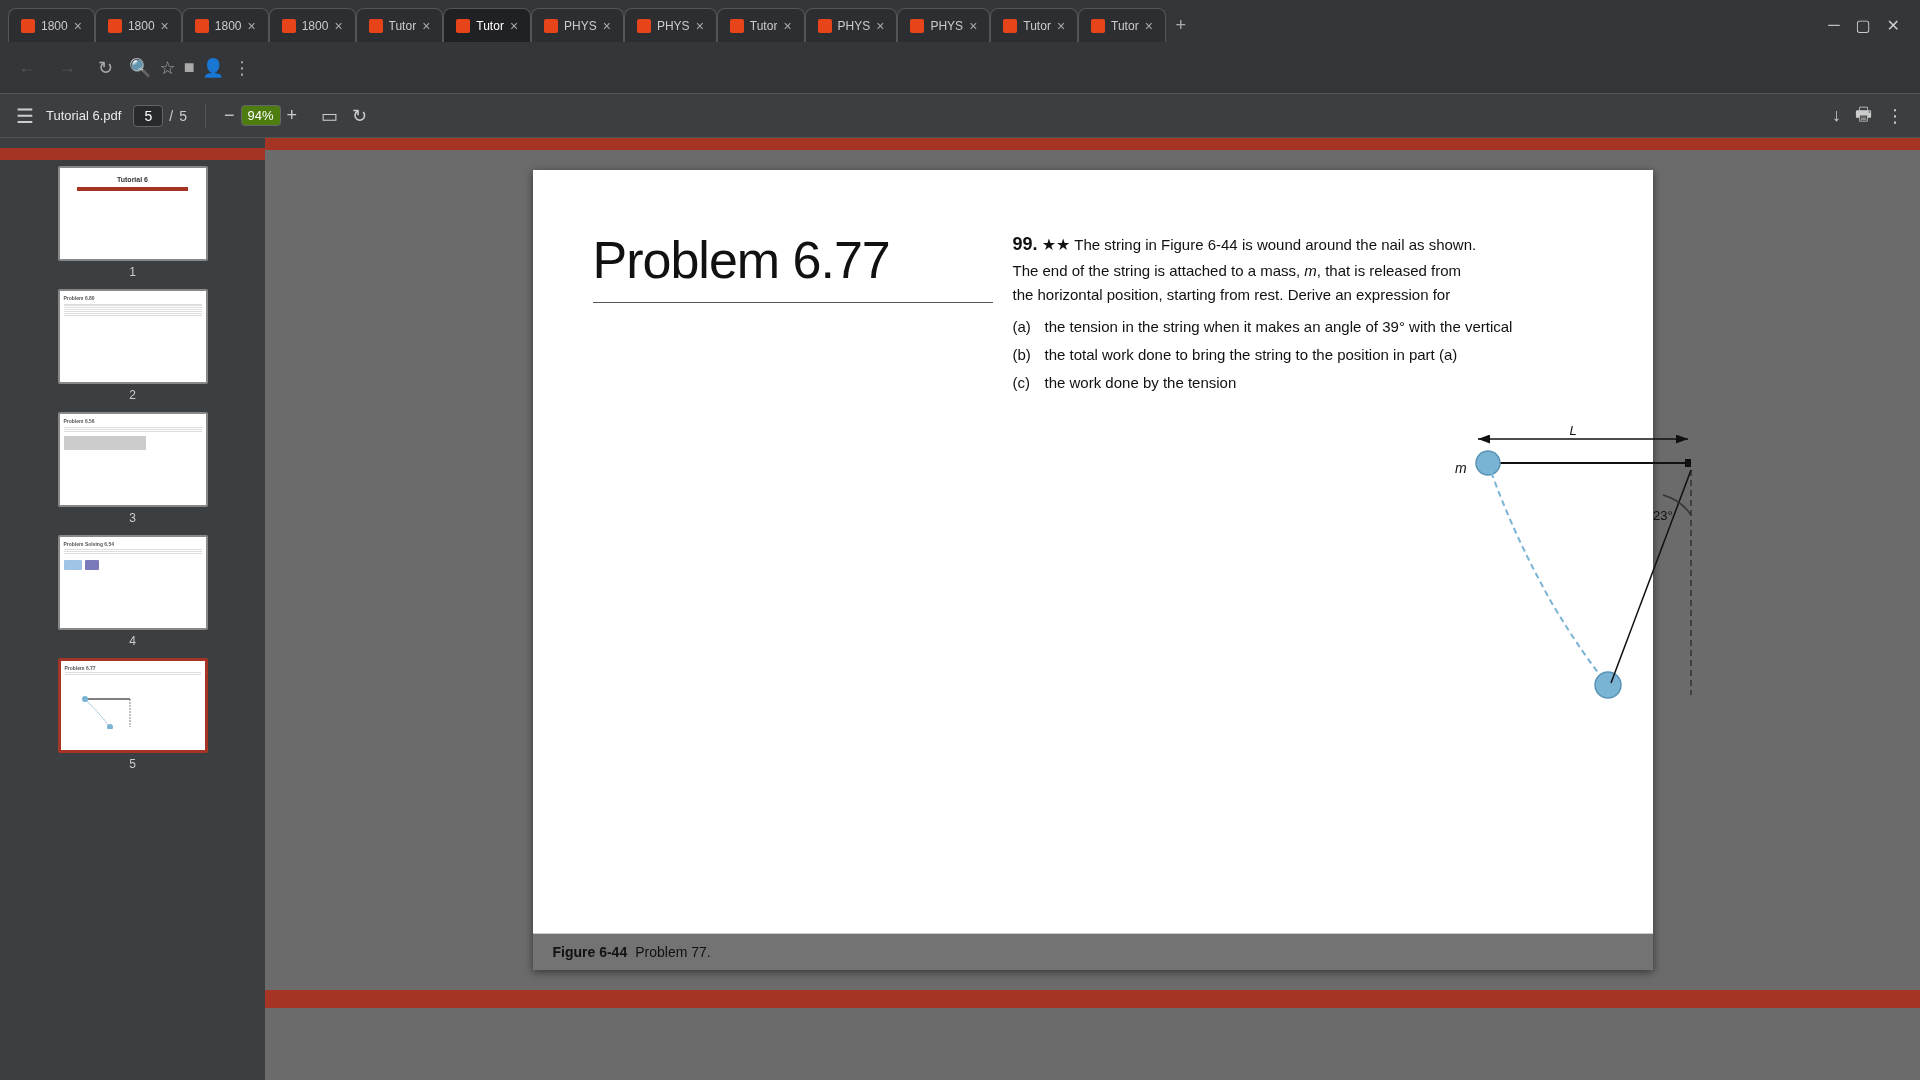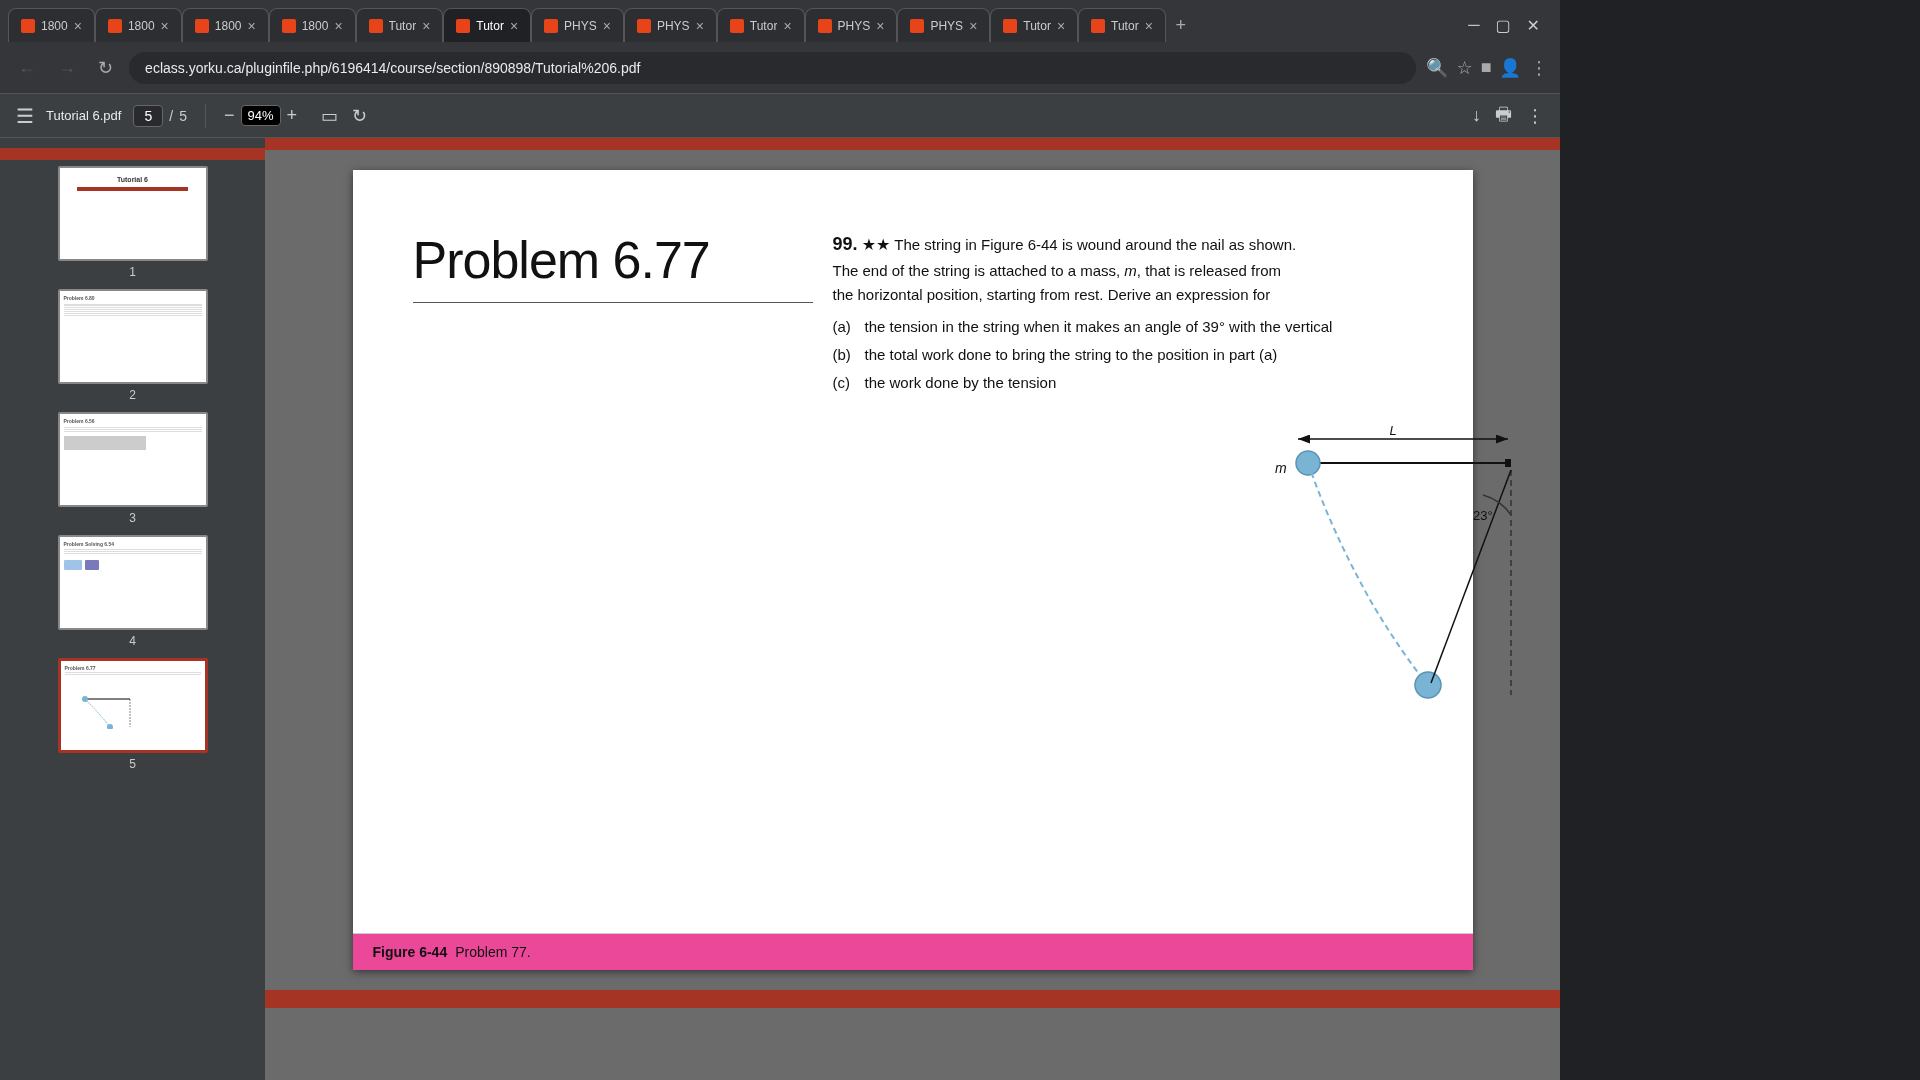--- a/index.html
+++ b/index.html
@@ -1,19 +1,19 @@
 <!DOCTYPE html>
 <html><head>
   <meta charset="utf-8">
   <style>
     * { margin: 0; padding: 0; box-sizing: border-box; }
     body { width: 1920px; height: 1080px; overflow: hidden; font-family: Arial, sans-serif; background: #202124; }
 
     
-    .browser-frame { width: 1560px; height: 1080px; display: flex; flex-direction: column; }
+    .browser-frame { width: 1920px; height: 1080px; display: flex; flex-direction: column; }
 
     
     .tab-bar {
       background: #35363a;
       height: 42px;
       display: flex;
       align-items: flex-end;
       padding: 0 8px;
       gap: 0;
       flex-shrink: 0;
@@ -140,21 +140,21 @@
       font-size: 14px;
     }
     .zoom-btn {
       background: transparent;
       border: none;
       color: #ccc;
       font-size: 18px;
       cursor: pointer;
     }
     .zoom-val {
-      background: #000000;
+      background: #4d7c0f;
       border: 1px solid #666;
       border-radius: 4px;
       padding: 2px 6px;
       font-size: 13px;
       color: #fff;
     }
     .toolbar-right { display: flex; gap: 14px; align-items: center; margin-left: 12px; }
     .toolbar-icon-btn { color: #ccc; font-size: 18px; cursor: pointer; }
 
     
@@ -382,21 +382,20 @@
       <span style="color:#ccc; font-size:16px; cursor:pointer;">─</span>
       <span style="color:#ccc; font-size:16px; cursor:pointer;">▢</span>
       <span style="color:#ccc; font-size:16px; cursor:pointer;">✕</span>
     </div>
   </div>
 
   <div class="address-bar">
     <span class="nav-btn disabled">←</span>
     <span class="nav-btn disabled">→</span>
     <span class="nav-btn">↻</span>
-    <input class="address-input" value="eclass.yorku.ca/pluginfile.php/6196414/course/section/890898/Tutorial%206.pdf" readonly="" style="">
     <div class="addr-icons">
       <span class="addr-icon">🔍</span>
       <span class="addr-icon">☆</span>
       <span class="addr-icon">■</span>
       <span class="addr-icon">👤</span>
       <span class="addr-icon">⋮</span>
     </div>
   </div>
 
   <div class="pdf-toolbar">
@@ -577,21 +576,21 @@
                   <polygon points="0 0, 8 3, 0 6" fill="#111"></polygon>
                 </marker>
                 <marker id="arrowL" markerWidth="8" markerHeight="6" refX="0" refY="3" orient="auto">
                   <polygon points="8 0, 0 3, 8 6" fill="#111"></polygon>
                 </marker>
               </defs>
             </svg>
           </div>
         </div>
 
-        <div style="position:absolute; bottom:0; left:0; right:0; background:#ec4899; border-top:1px solid #ccc; padding:10px 20px; display:flex; gap:8px; font-size:14px; color:#111;">
+        <div style="position:absolute; bottom:0; left:0; right:0; background:#737373; border-top:1px solid #ccc; padding:10px 20px; display:flex; gap:8px; font-size:14px; color:#111;">
           <span class="fig-label-bold">Figure 6-44</span>
           <span>Problem 77.</span>
         </div>
       </div>
 
       <div class="red-bottom-bar"></div>
     </div>
   </div>
 </div>
 

